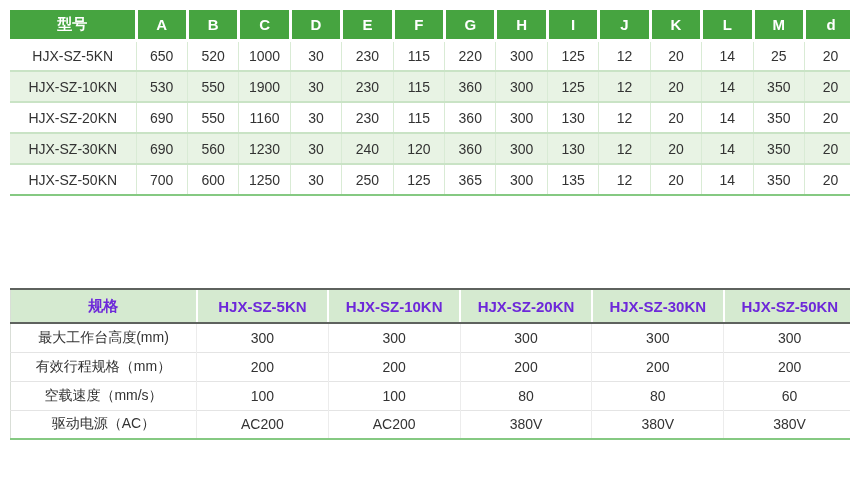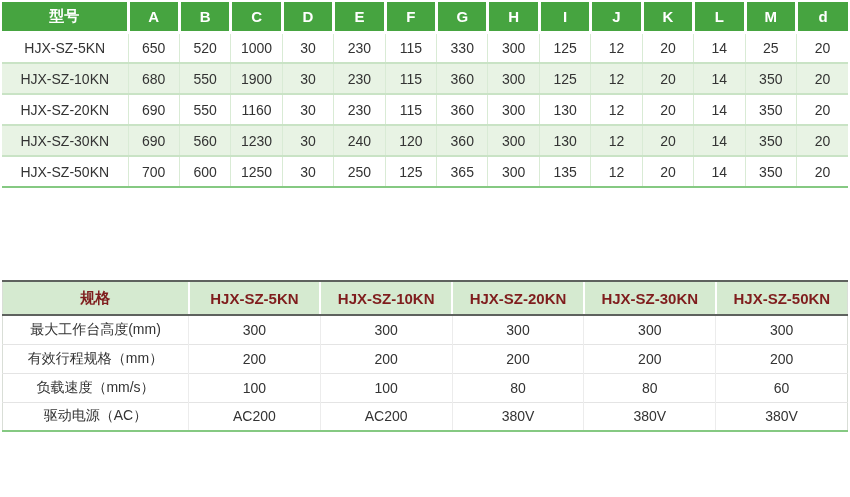--- a/index.html
+++ b/index.html
@@ -17,21 +17,21 @@
     --spec-side:#d9ded7;
   }
   *{box-sizing:border-box;margin:0;padding:0;}
   html,body{width:850px;background:#ffffff;}
   body{
     height:497px;
     overflow:hidden;
     font-family:"Liberation Sans","DejaVu Sans",sans-serif;
     color:var(--body-text);
   }
-  .page{width:850px;height:497px;padding:2px;}
+  .page{width:850px;height:497px;padding:10px;}
   table{
     width:846px;
     table-layout:fixed;
     border-collapse:collapse;
     text-align:center;
   }
 
   
   .dim-table{border-bottom:2px solid var(--green-border);}
   .dim-table th{
@@ -57,21 +57,21 @@
   .gap{height:92px;}
 
   
   .spec-table{
     border-left:1px solid var(--spec-side);
     border-right:1px solid var(--spec-side);
     border-bottom:2px solid var(--green-border);
   }
   .spec-table th{
     background:var(--spec-header-bg);
-    color:#7f1d1d;
+    color:#6d28d9;
     font-size:15px;
     font-weight:bold;
     height:34px;
     border-top:2px solid var(--spec-header-border);
     border-bottom:2px solid var(--spec-header-border);
   }
   .spec-table th:not(:first-child){border-left:2px solid #ffffff;}
   .spec-table th.first-col{width:186px;}
   .spec-table td{
     height:29px;
@@ -110,32 +110,32 @@
         </thead>
       <tbody>
           <tr>
             <td class="first-col">HJX-SZ-5KN</td>
             <td>650</td>
             <td>520</td>
             <td>1000</td>
             <td>30</td>
             <td>230</td>
             <td>115</td>
-            <td>330</td>
+            <td>220</td>
             <td>300</td>
             <td>125</td>
             <td>12</td>
             <td>20</td>
             <td>14</td>
             <td>25</td>
             <td>20</td>
           </tr>
           <tr>
             <td class="first-col">HJX-SZ-10KN</td>
-            <td>680</td>
+            <td>530</td>
             <td>550</td>
             <td>1900</td>
             <td>30</td>
             <td>230</td>
             <td>115</td>
             <td>360</td>
             <td>300</td>
             <td>125</td>
             <td>12</td>
             <td>20</td>
@@ -223,21 +223,21 @@
           </tr>
           <tr>
             <td class="first-col">有效行程规格（mm）</td>
             <td>200</td>
             <td>200</td>
             <td>200</td>
             <td>200</td>
             <td>200</td>
           </tr>
           <tr>
-            <td class="first-col">负载速度（mm/s）</td>
+            <td class="first-col">空载速度（mm/s）</td>
             <td>100</td>
             <td>100</td>
             <td>80</td>
             <td>80</td>
             <td>60</td>
           </tr>
           <tr>
             <td class="first-col">驱动电源（AC）</td>
             <td>AC200</td>
             <td>AC200</td>

